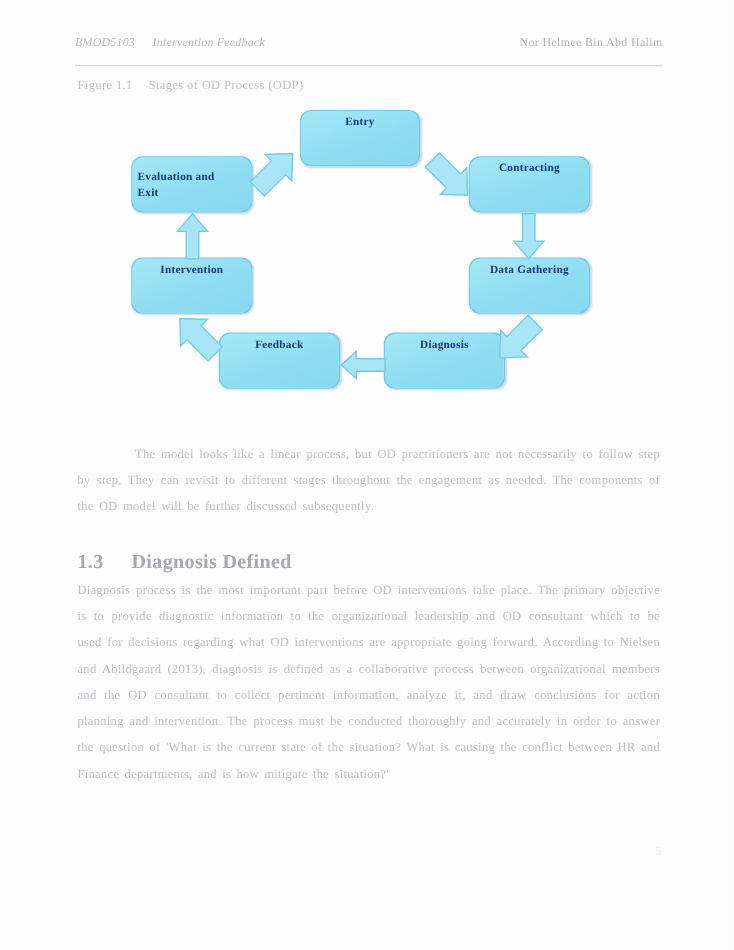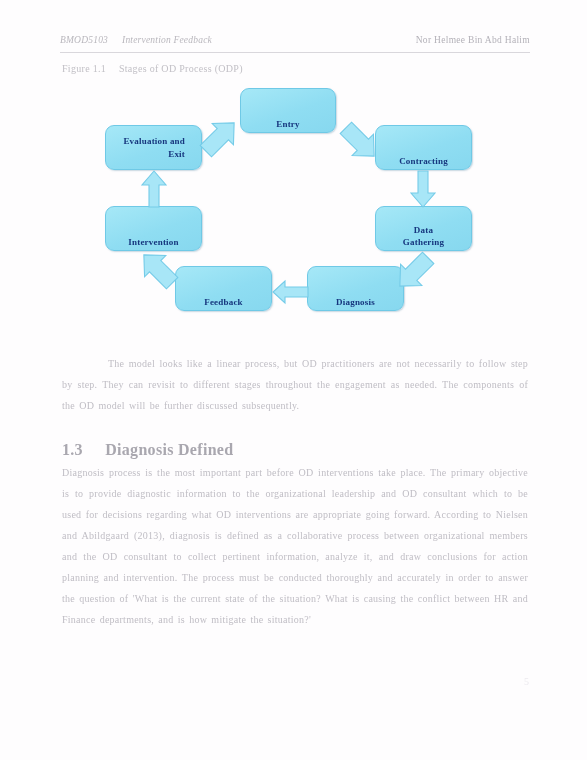--- a/index.html
+++ b/index.html
@@ -18,21 +18,21 @@
 
   
   #header {
     position: absolute;
     left: 60px;
     top: 30px;
     width: 470px;
     height: 20px;
     display: flex;
     justify-content: space-between;
-    align-items: center;
+    align-items: flex-start;
     border-bottom: 1px solid #d9d7dc;
     padding-bottom: 2px;
   }
   .hdr-left {
     display: flex;
     gap: 14px;
     align-items: baseline;
   }
   .hdr-code {
     font-size: 9.5px;
@@ -72,30 +72,30 @@
     width: 382px;
     height: 232px;
   }
   .node {
     position: absolute;
     background: linear-gradient(160deg, #a6e8f7 0%, #8fddf2 55%, #87d8ef 100%);
     border: 1px solid #6fc9e6;
     border-radius: 9px;
     box-shadow: 1px 1px 1.5px rgba(60,120,150,.28);
     display: flex;
-    align-items: flex-end;
+    align-items: flex-start;
     justify-content: center;
     text-align: center;
     color: #16367e;
     font-family: "Liberation Serif", "DejaVu Serif", serif;
     font-weight: bold;
     font-size: 9px;
     line-height: 1.35;
     letter-spacing: .2px;
-    padding: 2px 16px;
+    padding: 2px 4px;
     box-sizing: border-box;
   }
   #node-entry        { left: 140px; top: 0px;   width: 96px; height: 45px; }
   #node-contracting  { left: 275px; top: 37px;  width: 97px; height: 45px; }
   #node-data         { left: 275px; top: 118px; width: 97px; height: 45px; }
   #node-diagnosis    { left: 207px; top: 178px; width: 97px; height: 45px; }
   #node-feedback     { left: 75px;  top: 178px; width: 97px; height: 45px; }
   #node-intervention { left: 5px;   top: 118px; width: 97px; height: 45px; }
   #node-evaluation   { left: 5px;   top: 37px;  width: 97px; height: 45px;
                         flex-direction: column; }

